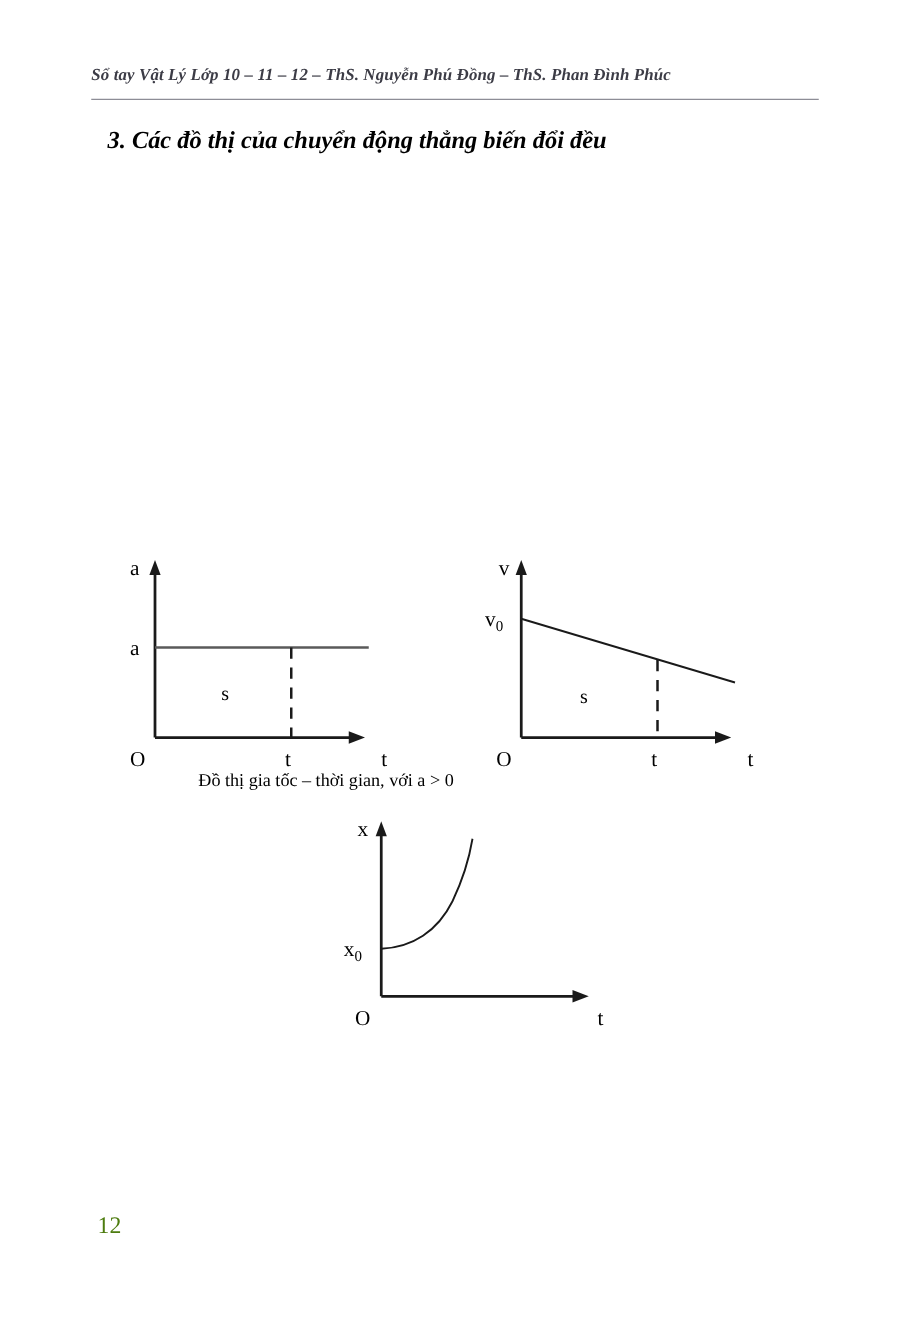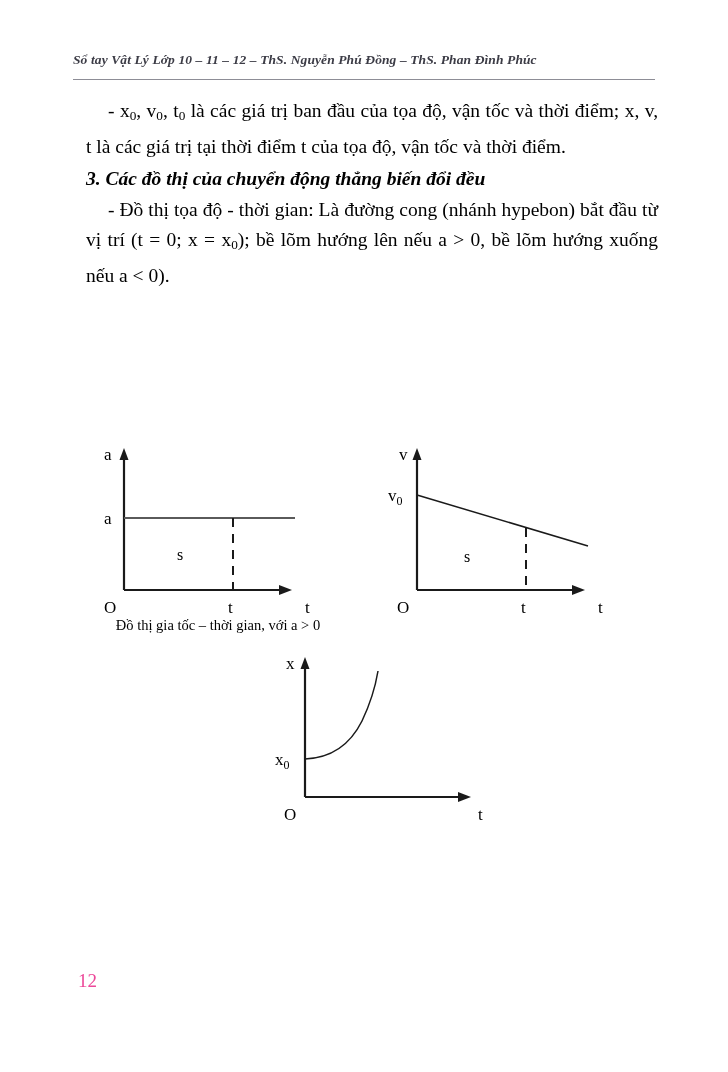--- a/index.html
+++ b/index.html
@@ -90,21 +90,21 @@
   }
   .fig-1 { left: 10px;  top: 0; width: 286px; height: 200px; }
   .fig-2 { left: 303px; top: 0; width: 286px; height: 200px; }
   .fig-3 { left: 169px; top: 205px; width: 300px; height: 215px; }
 
   .fig svg { display: block; }
 
   .caption {
     font-size: 14.5px;
     line-height: 18px;
-    text-align: center;
+    text-align: right;
     white-space: nowrap;
     margin-top: 2px;
   }
   .caption-1 {
     position: absolute;
     left: 73px;
     top: 614px;
     width: 290px;
   }
   .caption-2 {
@@ -119,41 +119,39 @@
     top: 831px;
     width: 300px;
   }
 
   
   .page-number {
     position: absolute;
     left: 78px;
     top: 970px;
     font-size: 19px;
-    color: #ec4899;
+    color: #4d7c0f;
   }
 </style>
 </head>
 <body>
 
 <div class="page">
 
   <div class="header">
     <div class="header-text">Sổ tay Vật Lý Lớp 10 – 11 – 12 – ThS. Nguyễn Phú Đồng – ThS. Phan Đình Phúc</div>
   </div>
   <div class="header-rule"></div>
 
   <div class="body-block">
-    <p class="para">- x<sub>0</sub>, v<sub>0</sub>, t<sub>0</sub> là các giá trị ban đầu của tọa độ, vận tốc và thời điểm; x, v, t là các giá trị tại thời điểm t của tọa độ, vận tốc và thời điểm.</p>
 
     <p class="heading">3. Các đồ thị của chuyển động thẳng biến đổi đều</p>
 
 
 
-    <p class="para">- Đồ thị tọa độ - thời gian: Là đường cong (nhánh hypebon) bắt đầu từ vị trí (t = 0; x = x<sub>0</sub>); bề lõm hướng lên nếu a &gt; 0, bề lõm hướng xuống nếu a &lt; 0).</p>
   </div>
 
   <div class="figures-row">
 
     <div class="fig fig-1">
       <svg width="286" height="200" viewBox="0 0 286 200">
 
         <line x1="41" y1="150" x2="41" y2="18" stroke="#1a1a1a" stroke-width="2.2"></line>
         <polygon points="41,8 36.5,20 45.5,20" fill="#1a1a1a"></polygon>
 

